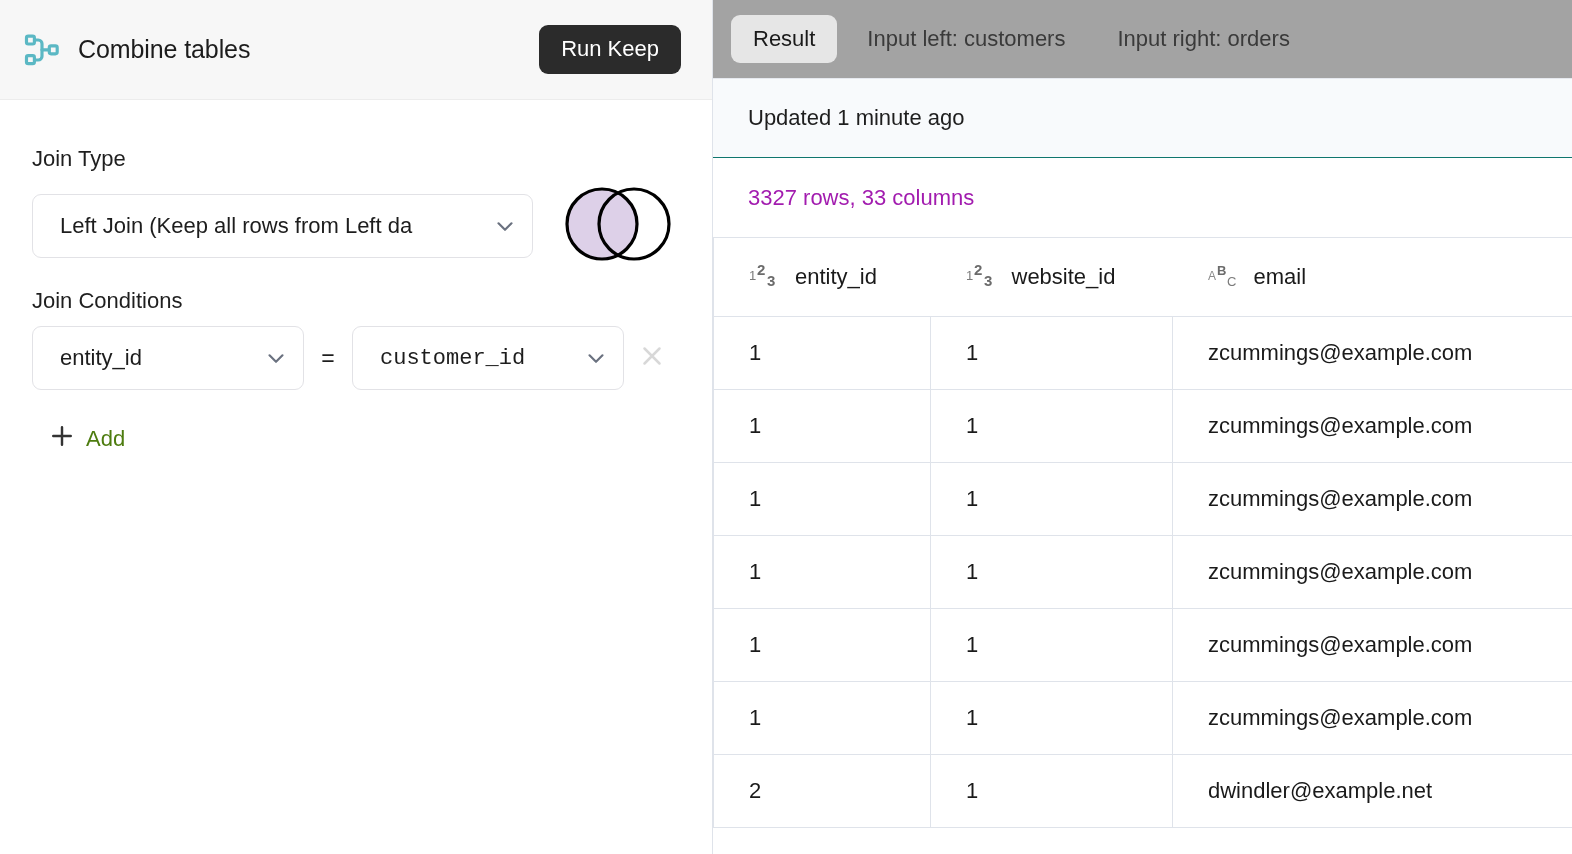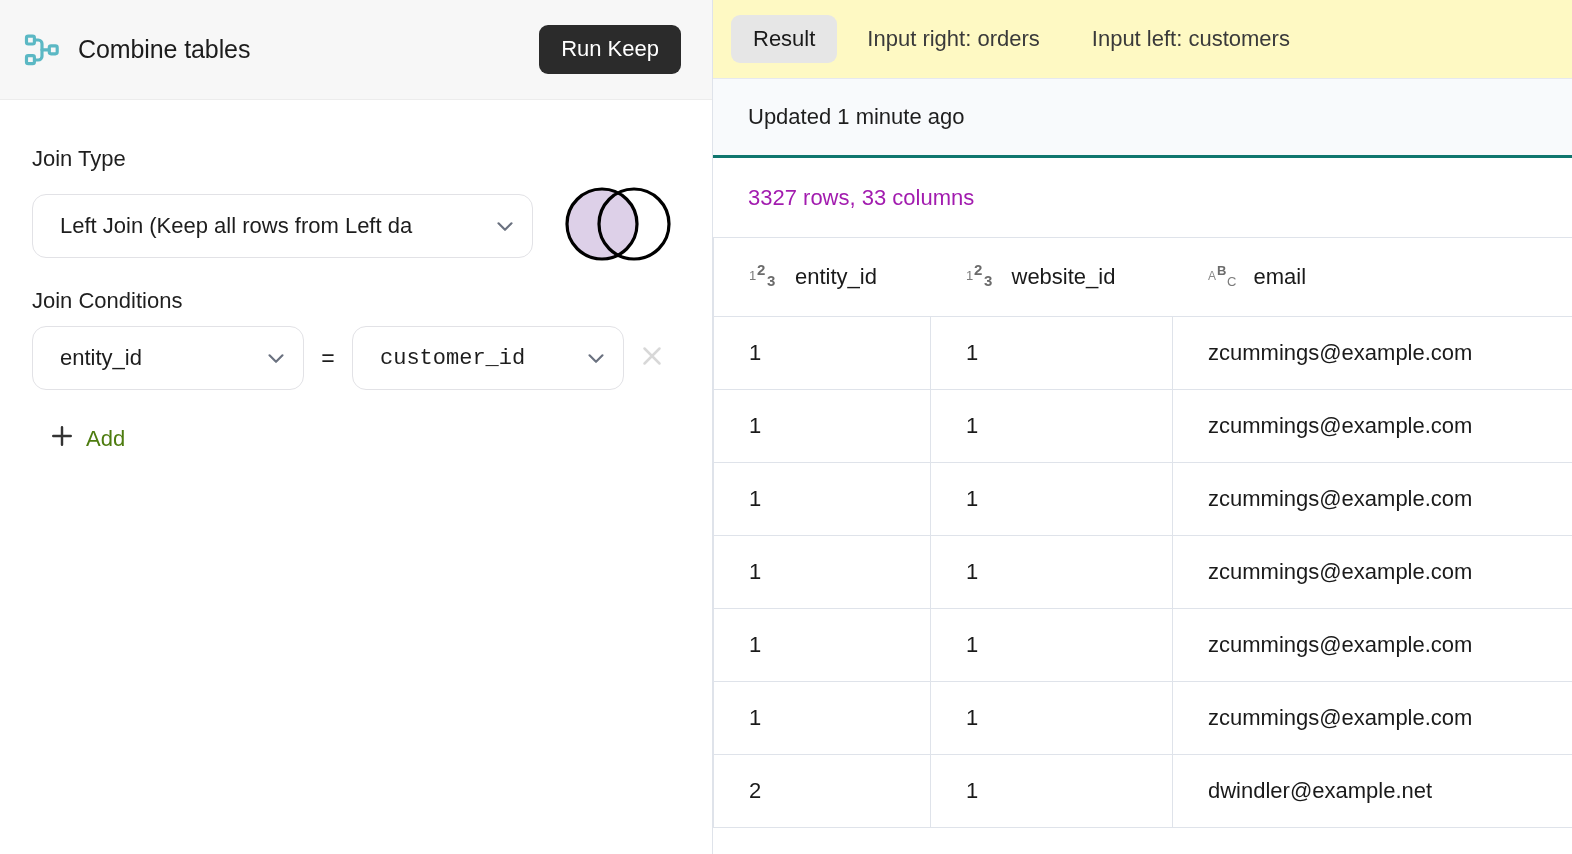--- a/index.html
+++ b/index.html
@@ -70,21 +70,21 @@
     display: block;
   }
   .jointype-row {
     display: flex;
     align-items: center;
     gap: 18px;
   }
   .select-box {
     position: relative;
     border: 1px solid #e2e2e6;
-    border-radius: 14px;
+    border-radius: 9px;
     background: #ffffff;
     height: 64px;
     display: flex;
     align-items: center;
     padding: 0 14px 0 27px;
     font-size: 22px;
     color: #1d1d1d;
     cursor: pointer;
     white-space: nowrap;
     overflow: hidden;
@@ -152,21 +152,21 @@
     flex: 1 1 auto;
     height: 854px;
     background: #ffffff;
     border-left: 1px solid #dfe3ea;
     display: flex;
     flex-direction: column;
     overflow: hidden;
   }
   .tabs-bar {
     height: 79px;
-    background: #fef9c3;
+    background: #a3a3a3;
     display: flex;
     align-items: center;
     padding: 0 18px;
     gap: 8px;
     flex: 0 0 79px;
     border-bottom: 1px solid #e6e9ef;
   }
   .tab {
     font-size: 22px;
     color: #3a3a3a;
@@ -181,21 +181,21 @@
   }
   .updated-bar {
     height: 79px;
     flex: 0 0 79px;
     background: #f8fafc;
     display: flex;
     align-items: center;
     padding: 0 35px;
     font-size: 22px;
     color: #1e1e1e;
-    border-bottom: 3px solid #0f766e;
+    border-bottom: 1px solid #0f766e;
   }
   .rowcount-bar {
     height: 80px;
     flex: 0 0 80px;
     background: #ffffff;
     display: flex;
     align-items: center;
     padding: 0 35px;
     font-size: 22px;
     color: #a21caf;
@@ -335,22 +335,22 @@
         </button>
       </div>
 
     </div>
   </div>
 
   <div class="right-panel">
 
     <div class="tabs-bar">
       <div class="tab active">Result</div>
+      <div class="tab">Input left: customers</div>
       <div class="tab">Input right: orders</div>
-      <div class="tab">Input left: customers</div>
     </div>
 
     <div class="updated-bar">Updated 1 minute ago</div>
 
     <div class="rowcount-bar">3327 rows, 33 columns</div>
 
     <div class="table-wrap">
       <table class="result-table">
         <thead>
           <tr>

